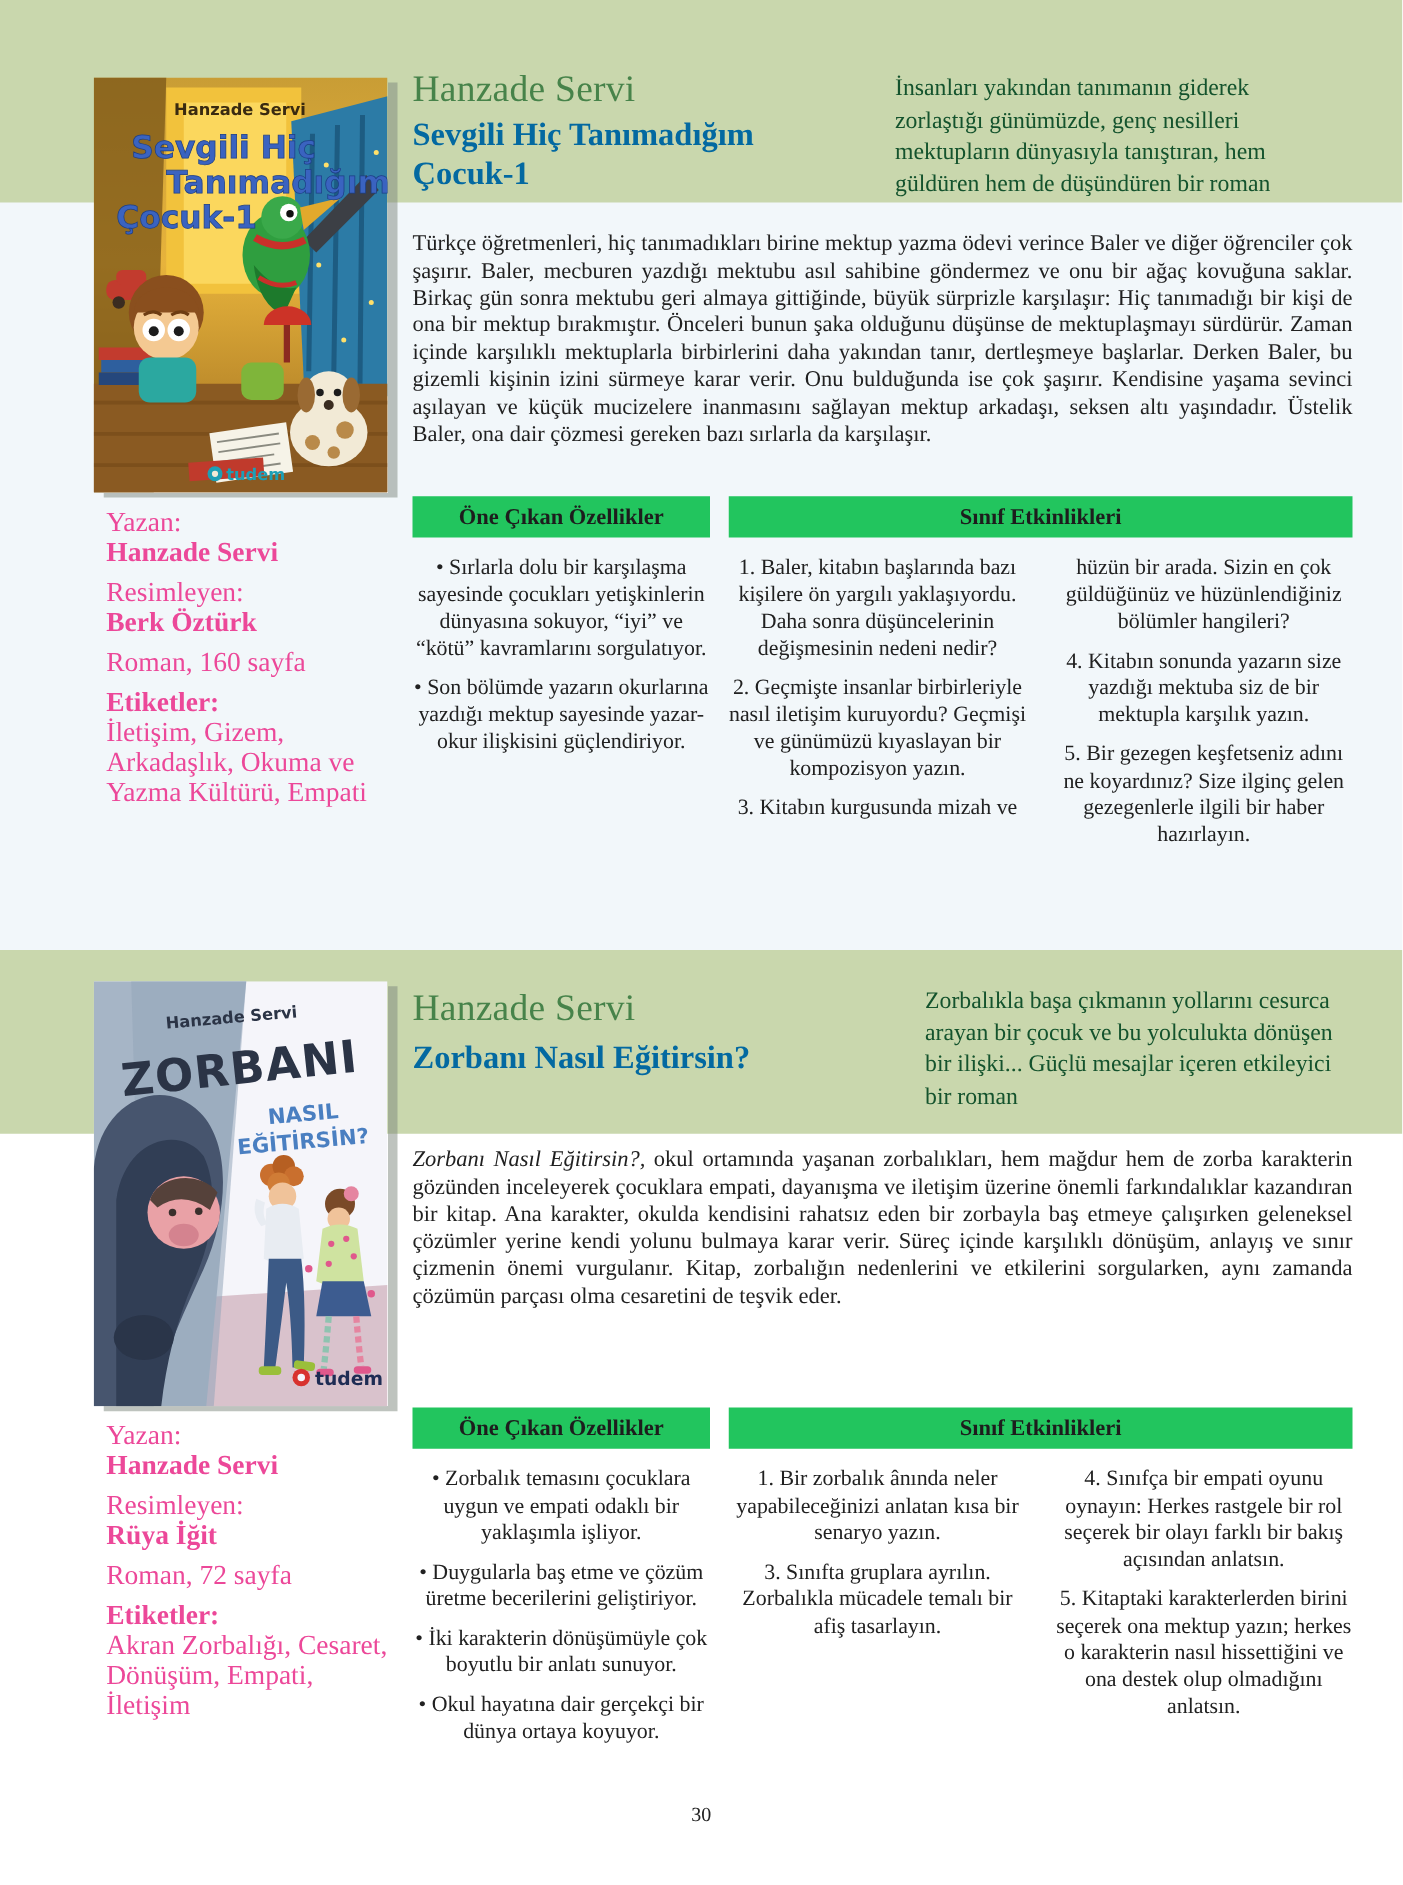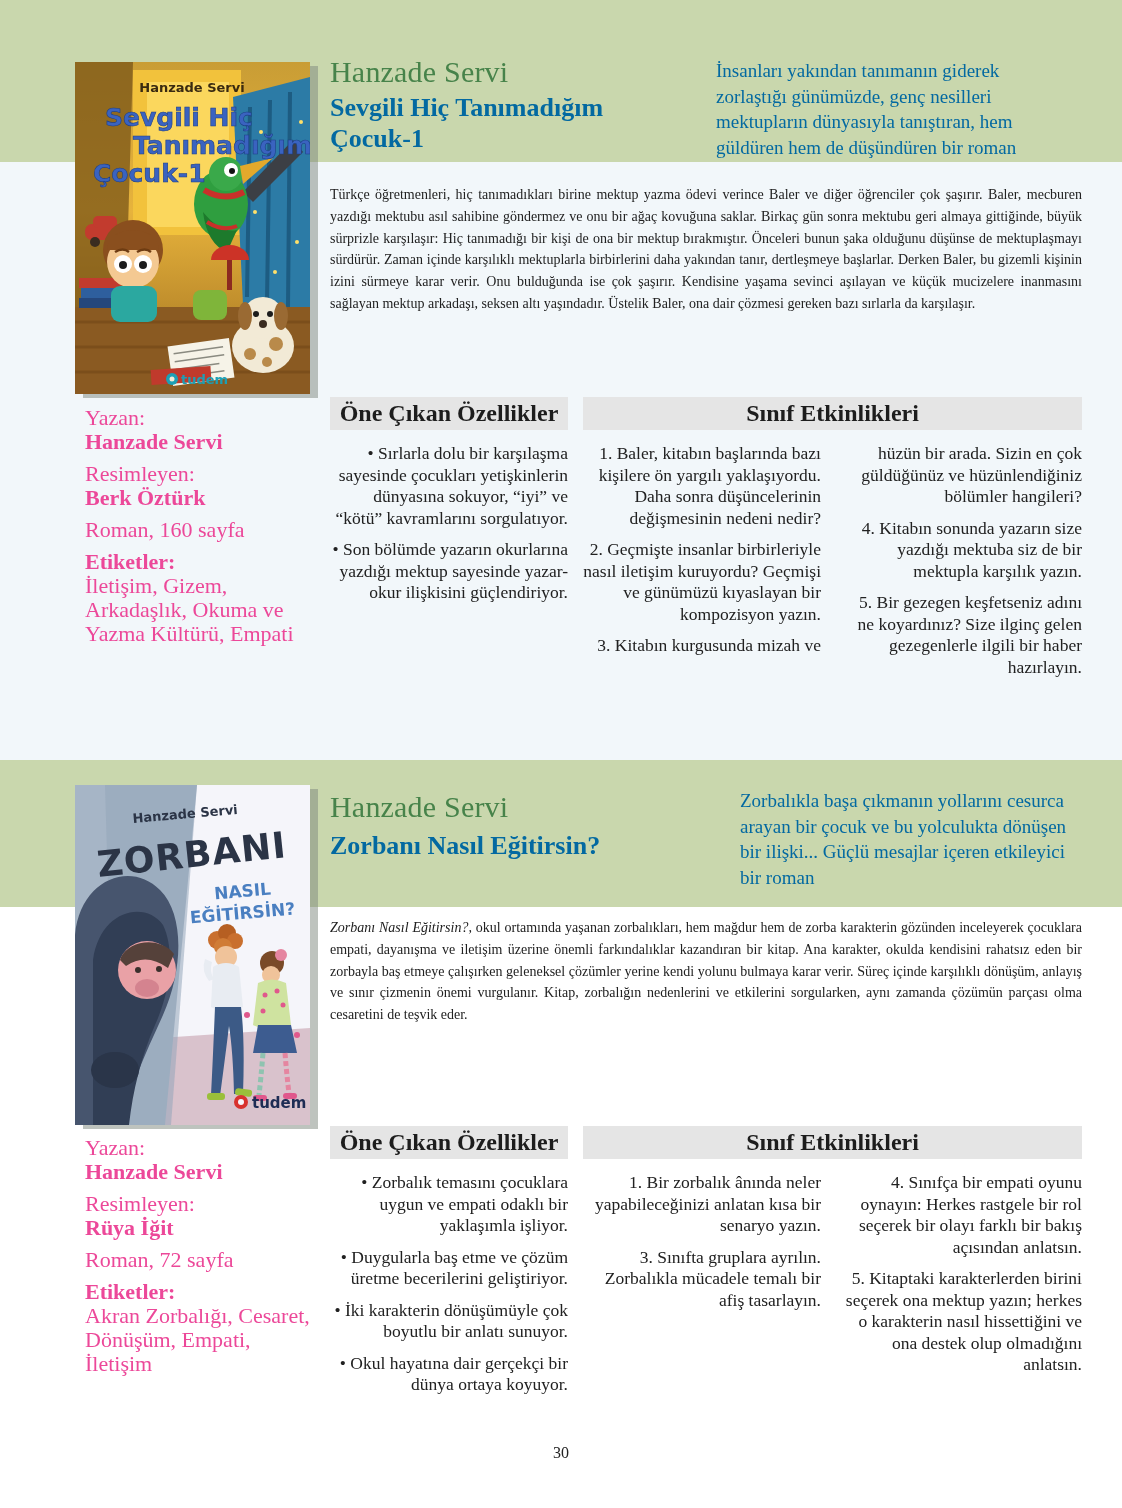--- a/index.html
+++ b/index.html
@@ -19,49 +19,49 @@
   .cover.two { left:75px; top:785px; height:340px; }
   .cover svg { display:block; width:100%; height:100%; }
 
   .author-line { position:absolute; left:330px; font-size:30px; color:#47834a; letter-spacing:.2px; }
   .author-line.one { top:55px; }
   .author-line.two { top:790px; }
   .book-title { position:absolute; left:330px; width:360px; font-size:26px; font-weight:bold; color:#0369a1; line-height:1.18; }
   .book-title.one { top:93px; }
   .book-title.two { top:831px; }
 
-  .tagline { position:absolute; font-size:19px; line-height:25.5px; color:#0369a1; }
+  .tagline { position:absolute; font-size:19px; line-height:25.5px; color:#14532d; }
   .tagline.one { left:716px; top:58px; width:354px; }
   .tagline.two { left:740px; top:788px; width:332px; }
 
-  .descr { position:absolute; left:330px; width:752px; font-size:14px; line-height:21.8px; text-align:justify; color:#212121; }
+  .descr { position:absolute; left:330px; width:752px; font-size:18px; line-height:21.8px; text-align:justify; color:#212121; }
   .descr.one { top:184px; }
   .descr.two { top:917px; }
   .descr .lead { font-style:italic; }
 
   .meta { position:absolute; left:85px; width:238px; font-size:22px; line-height:24px; color:#ec4899; }
   .meta.one { top:406px; }
   .meta.two { top:1136px; }
   .meta .grp { margin-bottom:8px; }
   .meta .b { font-weight:bold; }
 
   .colblock { position:absolute; }
   .features.one { left:330px; top:397px; width:238px; }
   .features.two { left:330px; top:1126px; width:238px; }
   .activities.one { left:583px; top:397px; width:499px; }
   .activities.two { left:583px; top:1126px; width:499px; }
   .col-head {
-    background:#e5e5e5; height:33px; line-height:33px; text-align:center;
-    font-weight:bold; font-size:24px; color:#1d1d1d;
+    background:#22c55e; height:33px; line-height:33px; text-align:center;
+    font-weight:bold; font-size:18px; color:#1d1d1d;
   }
   .col-body { margin-top:13px; font-size:17.5px; line-height:21.5px; color:#212121; }
   .two-cols { display:flex; gap:23px; }
   .two-cols > div { width:238px; }
   ul.plain { list-style:none; }
-  ul.plain li { margin-bottom:10px; text-align:right; }
+  ul.plain li { margin-bottom:10px; text-align:center; }
   ul.bullets li { margin-bottom:10px; }
   ul.bullets li::before { content:"• "; }
 
   .pagenum { position:absolute; left:0; top:1444px; width:1122px; text-align:center; font-size:16px; color:#222; }
 </style>
 </head>
 <body>
 
 <div class="page">
   <div class="bg-top"></div>

